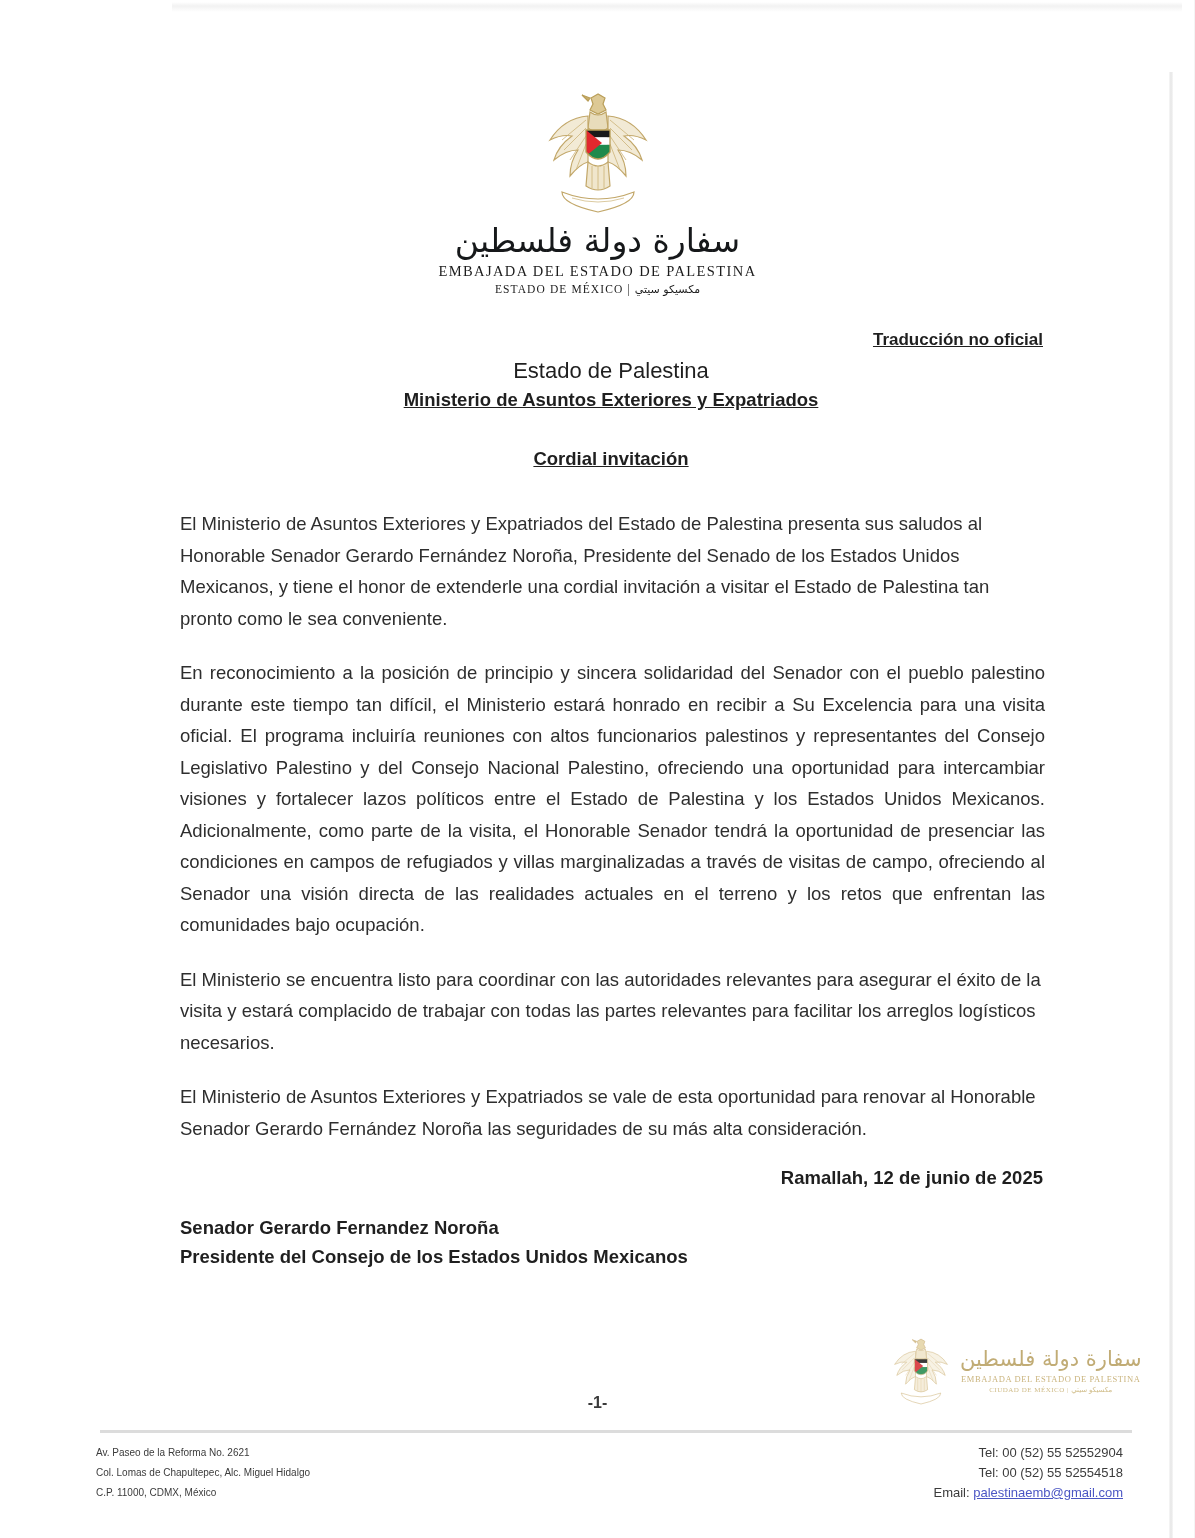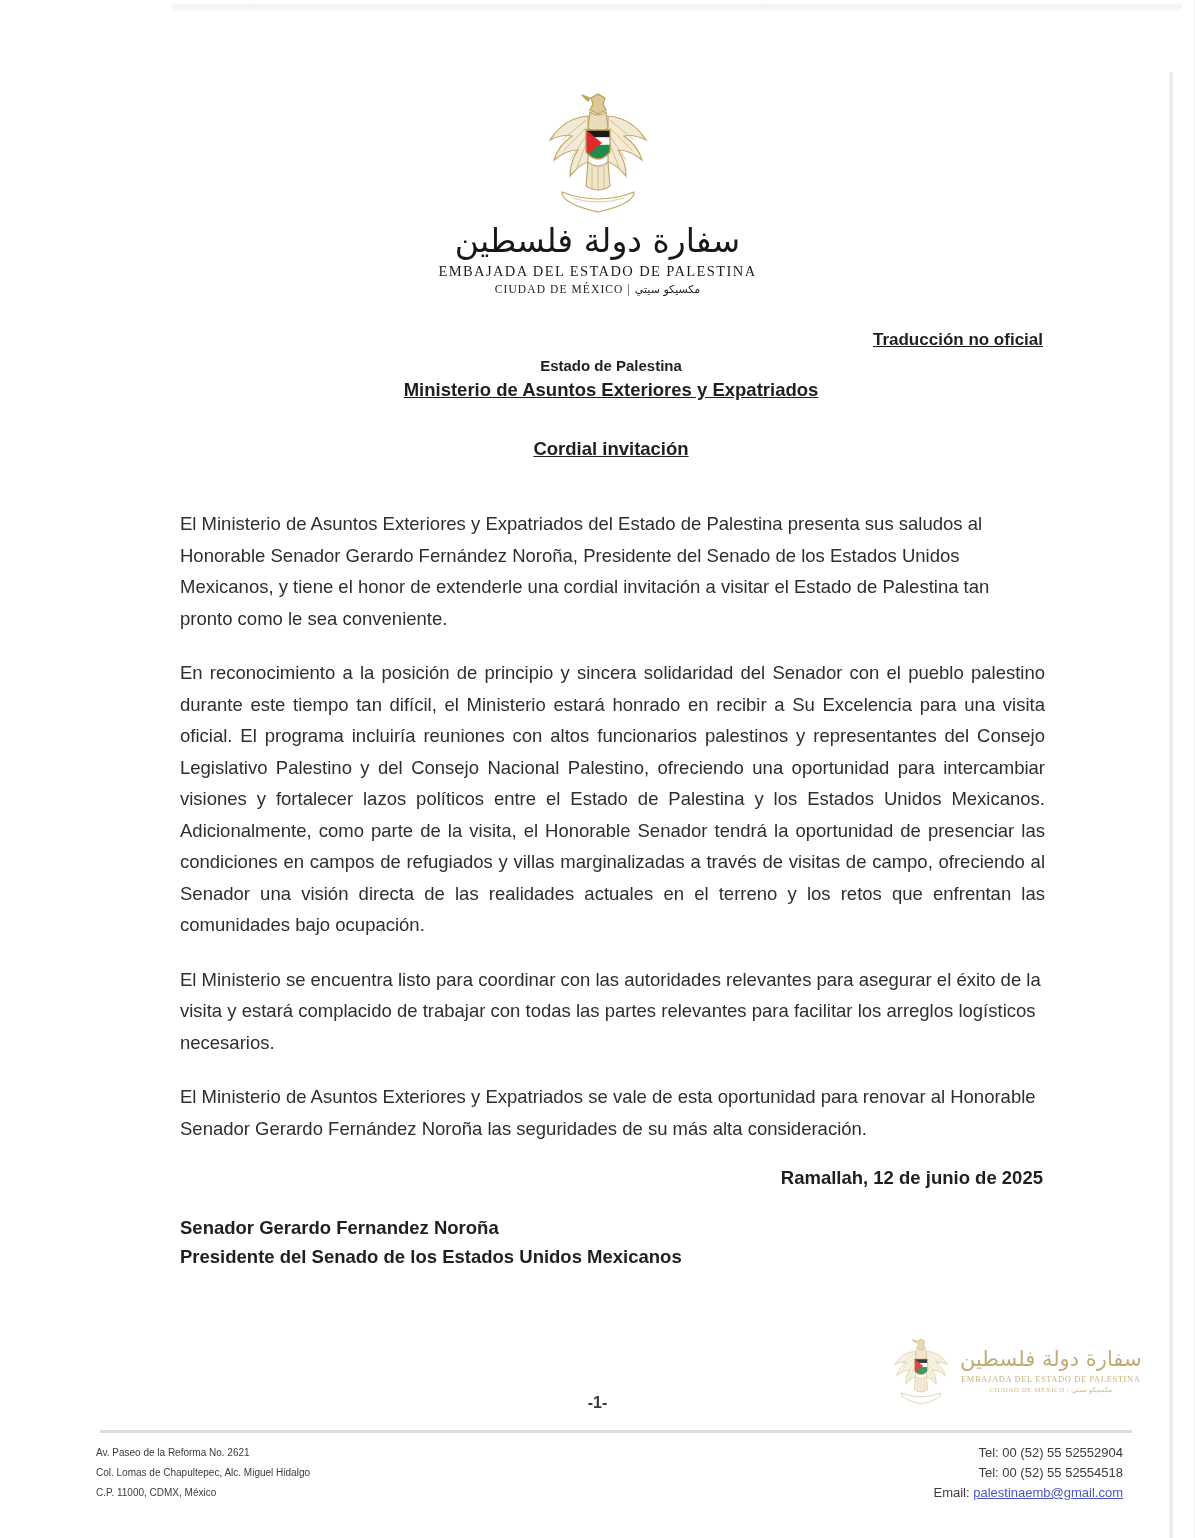--- a/index.html
+++ b/index.html
@@ -104,22 +104,22 @@
     white-space: nowrap;
   }
   .head-block {
     position: absolute;
     left: 180px;
     top: 355px;
     width: 862px;
     text-align: center;
   }
   .head-line1 {
-    font-size: 15px;
-    font-weight: bold;
+    font-size: 22px;
+    font-weight: normal;
     color: #1f1f1f;
     line-height: 1.45;
   }
   .head-line2 {
     font-size: 18.5px;
     font-weight: bold;
     color: #1f1f1f;
     line-height: 1.45;
     text-decoration: underline;
   }
@@ -298,21 +298,21 @@
           <rect x="48" y="56.8" width="24" height="21" fill="#1f8a4c"></rect>
           <path d="M48 42 L64 55 L48 68 Z" fill="#e1282e"></path>
         </g>
         <path d="M48 42 L72 42 L72 64 Q60 78 48 64 Z" fill="none" stroke="#b99e58" stroke-width="1.3"></path>
       </g>
     </svg>
 
     <div class="arabic-title">سفارة دولة فلسطين</div>
     <div class="emb-es">EMBAJADA DEL ESTADO DE PALESTINA</div>
     <div class="emb-city">
-      <span>CIUDAD DE MÉXICO |</span>
+      <span>ESTADO DE MÉXICO |</span>
       <span class="ar-city">مكسيكو سيتي</span>
     </div>
   </div>
 
   <div class="note-right">Traducción no oficial</div>
 
   <div class="head-block">
     <div class="head-line1">Estado de Palestina</div>
     <div class="head-line2">Ministerio de Asuntos Exteriores y Expatriados</div>
     <div class="head-subject">Cordial invitación</div>
@@ -321,21 +321,21 @@
   <div class="body-block">
     <p class="para p1">El Ministerio de Asuntos Exteriores y Expatriados del Estado de Palestina presenta sus saludos al Honorable Senador Gerardo Fernández Noroña, Presidente del Senado de los Estados Unidos Mexicanos, y tiene el honor de extenderle una cordial invitación a visitar el Estado de Palestina tan pronto como le sea conveniente.</p>
     <p class="para p2">En reconocimiento a la posición de principio y sincera solidaridad del Senador con el pueblo palestino durante este tiempo tan difícil, el Ministerio estará honrado en recibir a Su Excelencia para una visita oficial. El programa incluiría reuniones con altos funcionarios palestinos y representantes del Consejo Legislativo Palestino y del Consejo Nacional Palestino, ofreciendo una oportunidad para intercambiar visiones y fortalecer lazos políticos entre el Estado de Palestina y los Estados Unidos Mexicanos. Adicionalmente, como parte de la visita, el Honorable Senador tendrá la oportunidad de presenciar las condiciones en campos de refugiados y villas marginalizadas a través de visitas de campo, ofreciendo al Senador una visión directa de las realidades actuales en el terreno y los retos que enfrentan las comunidades bajo ocupación.</p>
     <p class="para p3">El Ministerio se encuentra listo para coordinar con las autoridades relevantes para asegurar el éxito de la visita y estará complacido de trabajar con todas las partes relevantes para facilitar los arreglos logísticos necesarios.</p>
     <p class="para p4">El Ministerio de Asuntos Exteriores y Expatriados se vale de esta oportunidad para renovar al Honorable Senador Gerardo Fernández Noroña las seguridades de su más alta consideración.</p>
     <div class="date-line">Ramallah, 12 de junio de 2025</div>
   </div>
 
   <div class="addressee">
     <div>Senador Gerardo Fernandez Noroña</div>
-    <div>Presidente del Senado de los Estados Unidos Mexicanos</div>
+    <div>Presidente del Consejo de los Estados Unidos Mexicanos</div>
   </div>
 
   <div class="bottom-logo">
     <svg class="bl-emblem" viewBox="0 0 120 128">
       <g fill="none" stroke="#d3bc8a" stroke-width="1.2">
         <path d="M60 6 L53 10 L55 16 L52 22 L60 26 L68 22 L65 16 L67 10 Z" fill="#e6d6ab" stroke="#cbb37e"></path>
         <path d="M52 10 L44 7 L50 13 Z" fill="#d3bc8a" stroke="#cbb37e"></path>
         <path d="M52 24 Q60 30 68 24 L70 40 Q60 48 50 40 Z" fill="#f0e6cc" stroke="#d3bc8a"></path>
         <path d="M50 28 Q26 30 12 52 Q24 46 34 48 Q20 58 16 72 Q28 62 40 62 Q32 74 32 88 Q42 76 50 74 Z" fill="#f7f1e2" stroke="#d3bc8a"></path>
         <path d="M70 28 Q94 30 108 52 Q96 46 86 48 Q100 58 104 72 Q92 62 80 62 Q88 74 88 88 Q78 76 70 74 Z" fill="#f7f1e2" stroke="#d3bc8a"></path>

